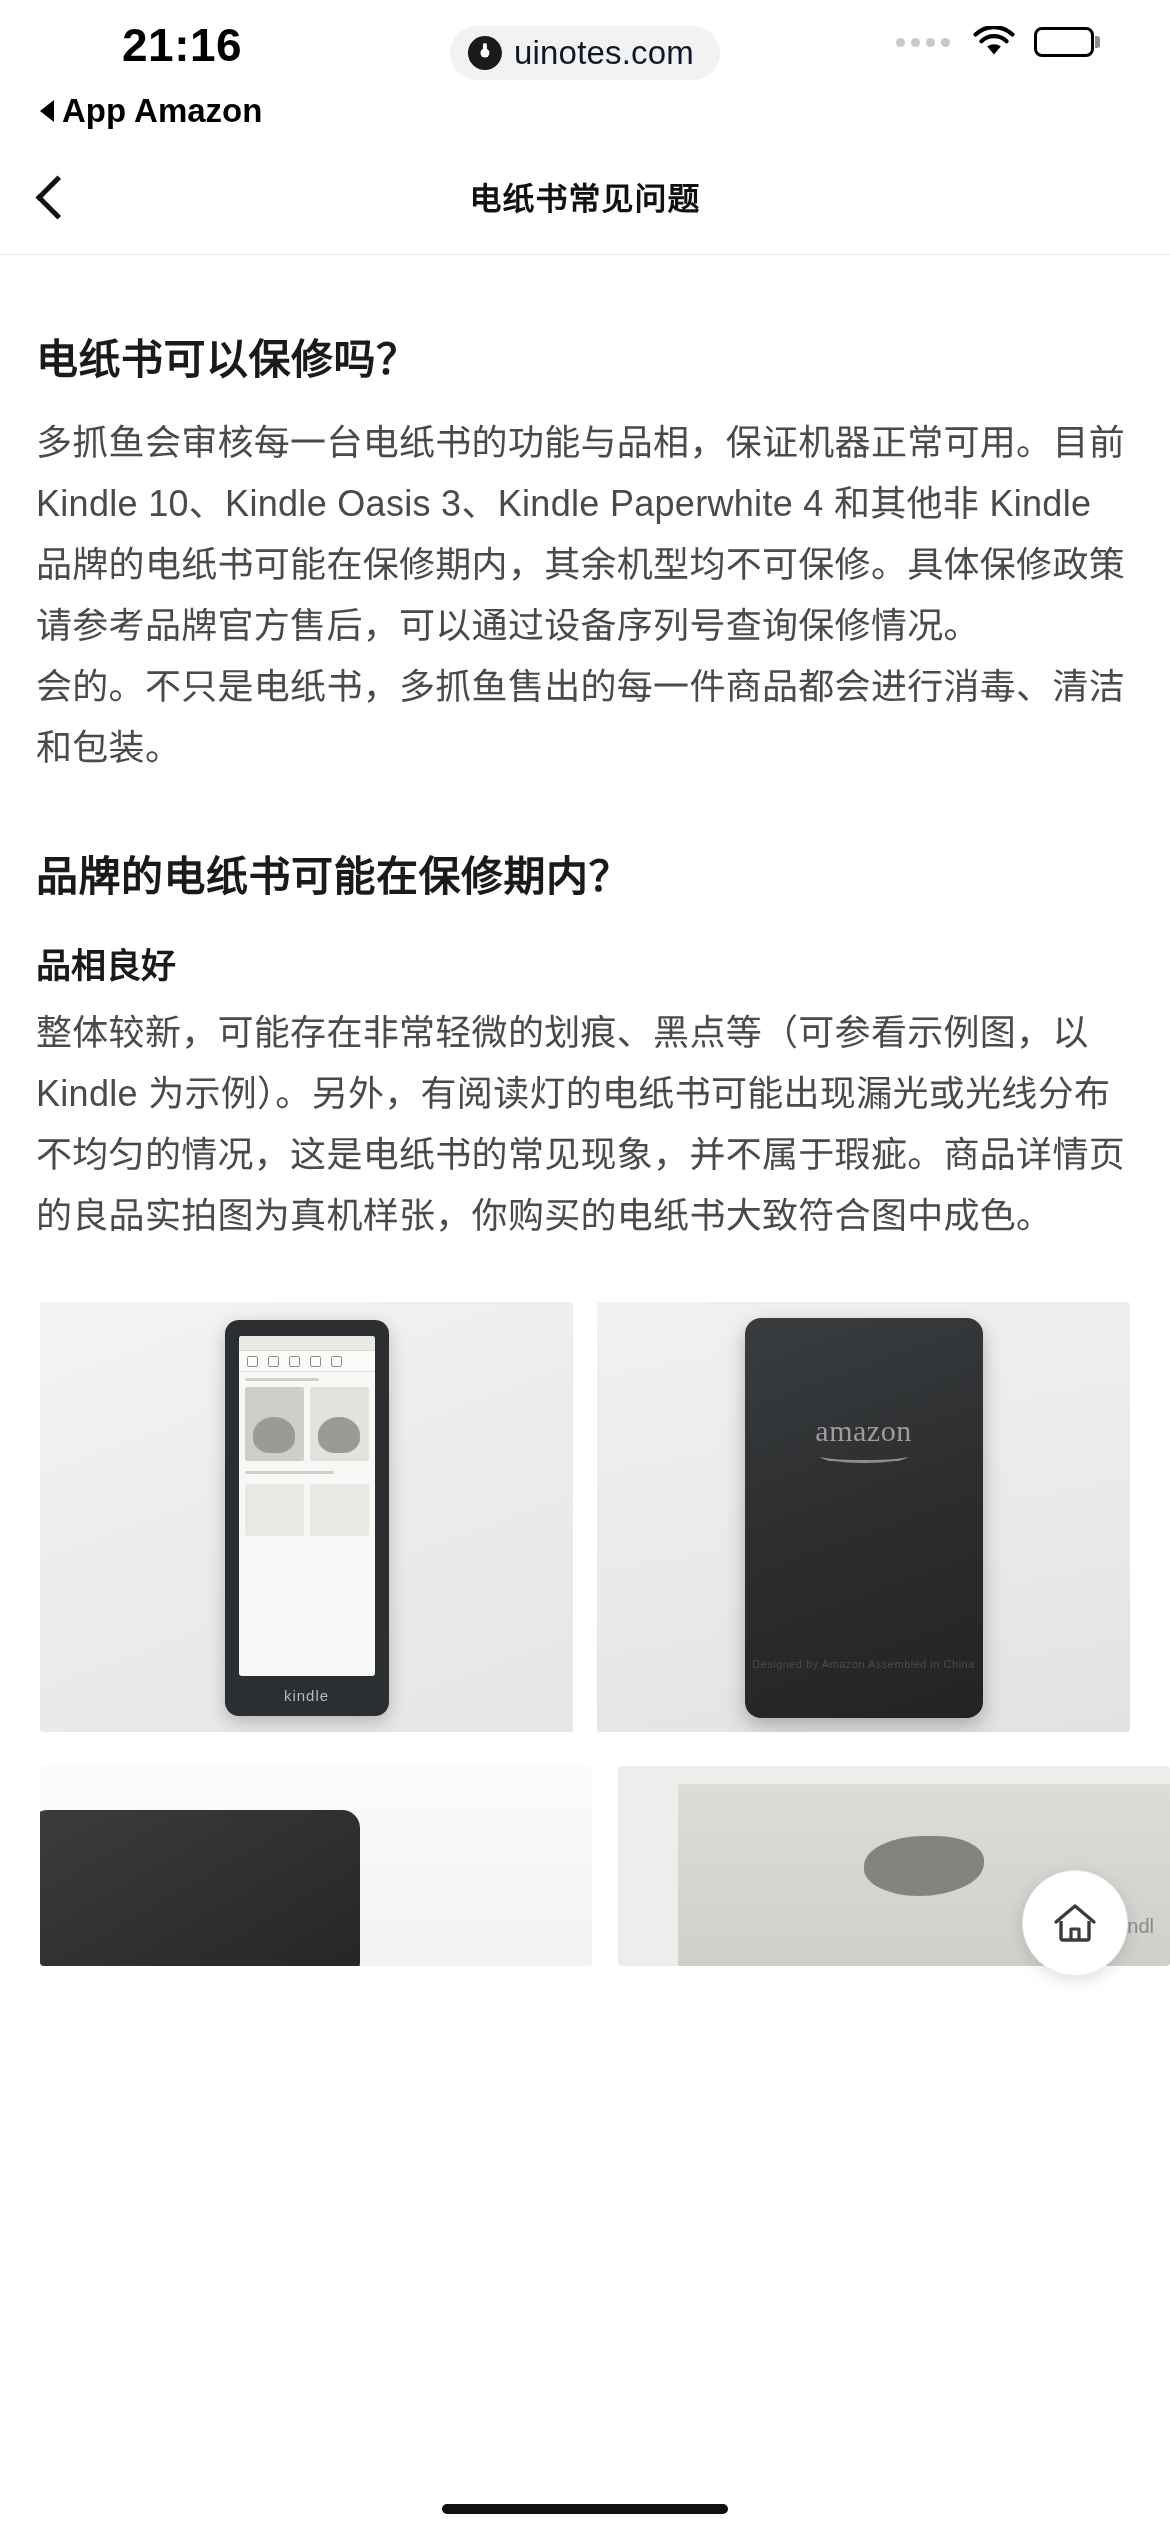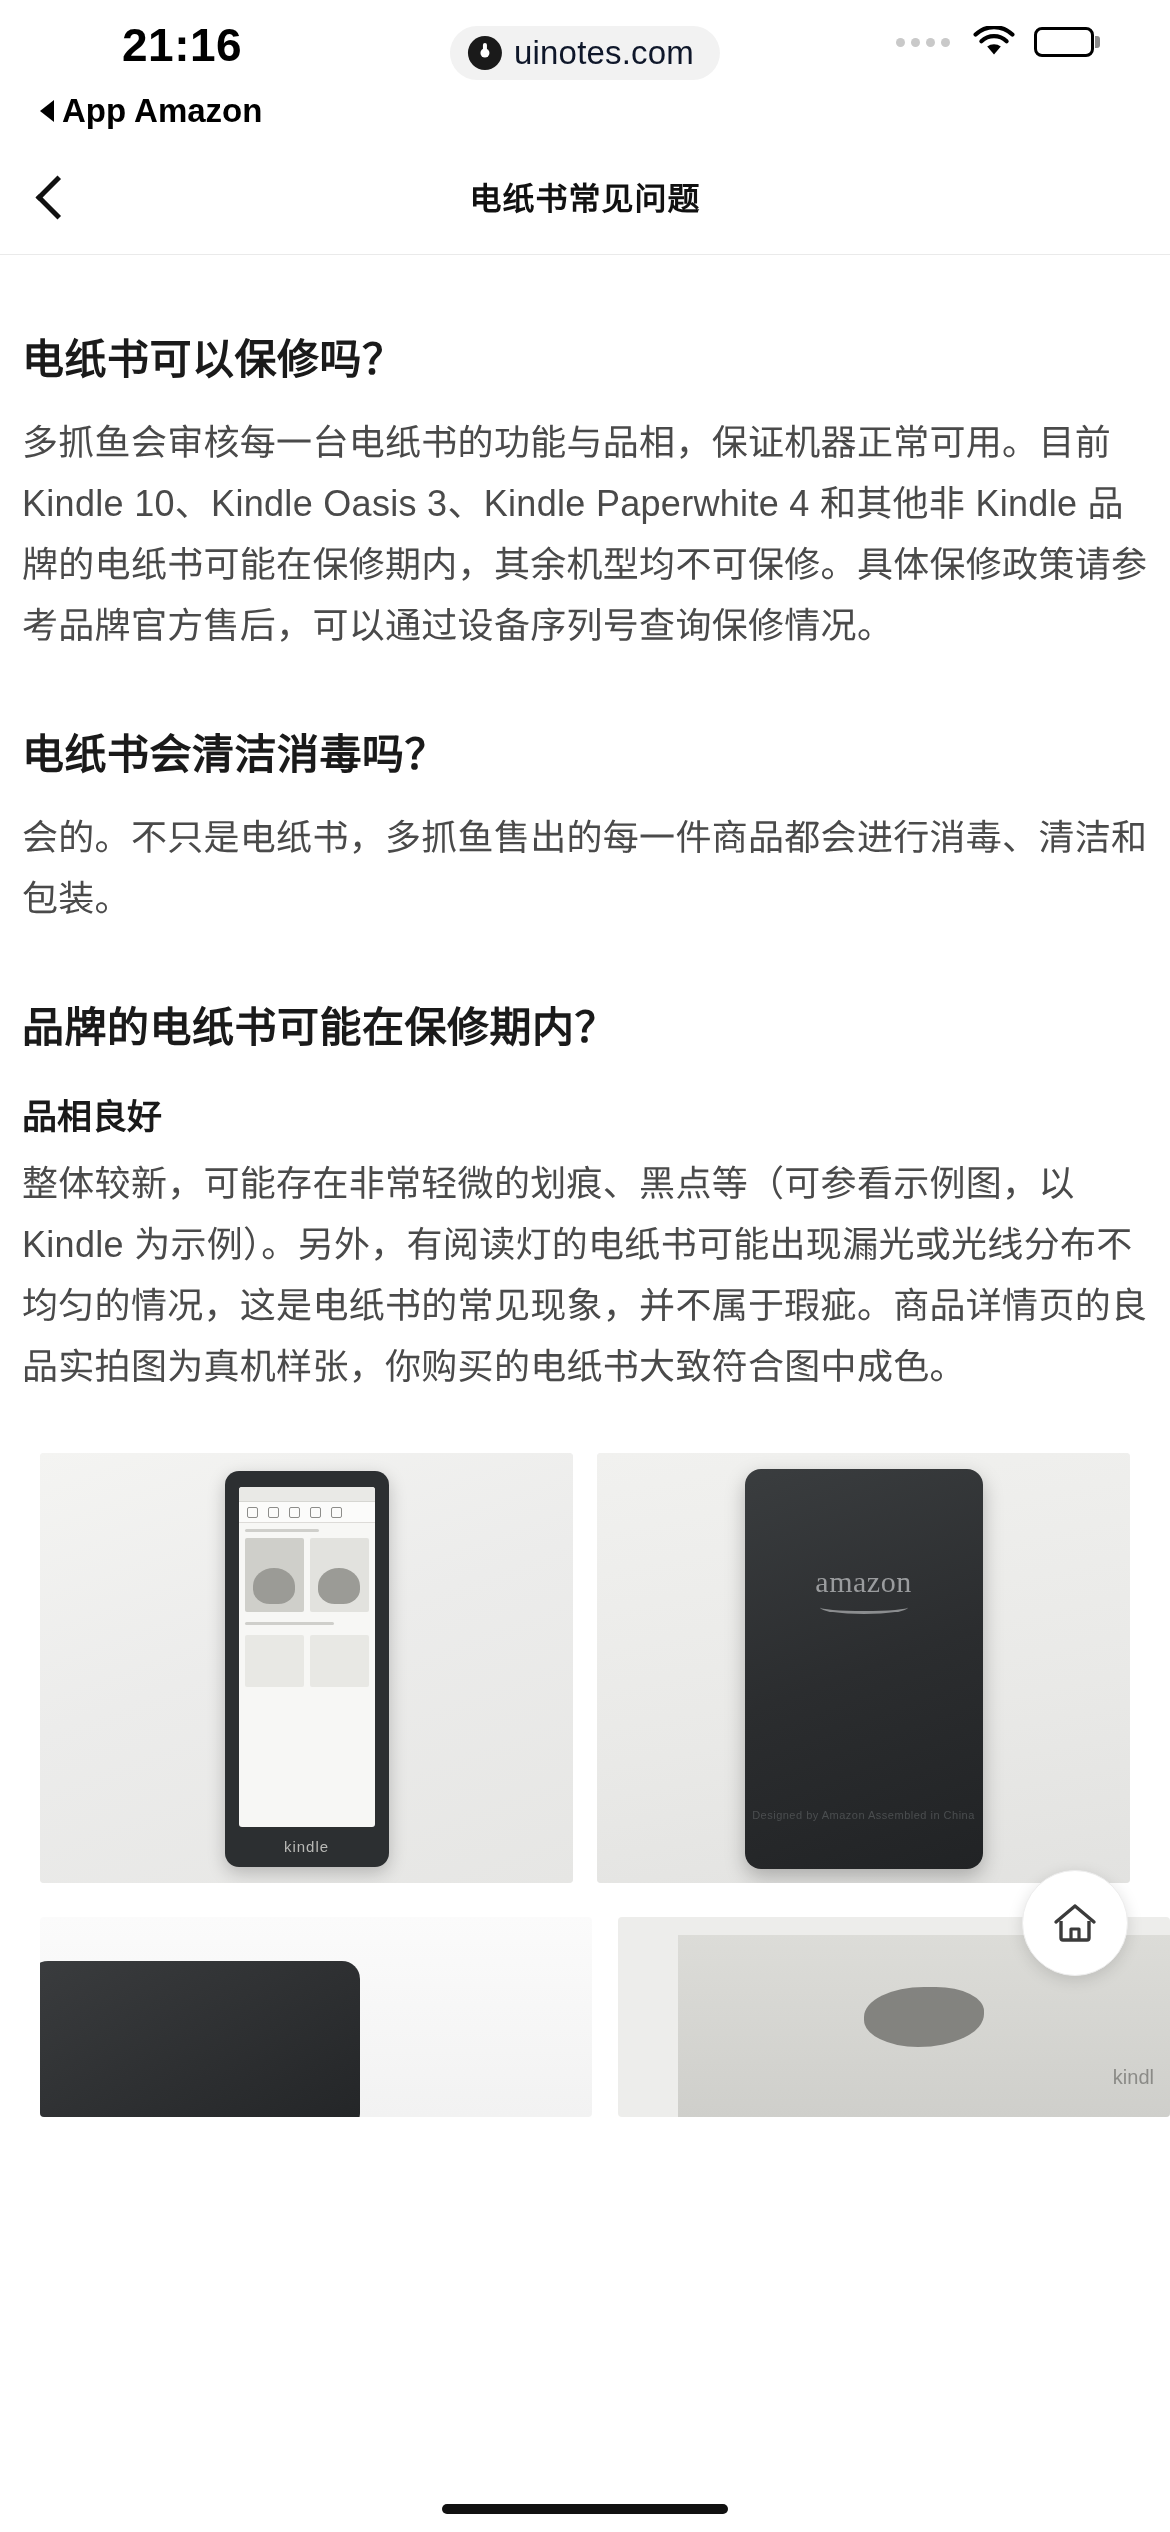--- a/index.html
+++ b/index.html
@@ -181,21 +181,21 @@
     text-align: center;
     font-size: 32px;
     font-weight: 700;
     color: #111;
     line-height: 110px;
     letter-spacing: 1px;
   }
 
   
   .content {
-    padding: 0 22px;
+    padding: 0 36px;
   }
   h2.q {
     font-size: 42px;
     font-weight: 700;
     color: #1a1a1a;
     margin: 64px 0 26px 0;
     letter-spacing: 0.5px;
   }
   h2.q.first { margin-top: 70px; }
   p.a {
@@ -502,21 +502,20 @@
     <span></span>
   </div>
   <div class="nav-title">电纸书常见问题</div>
 </div>
 
 <div class="content">
 
   <h2 class="q first">电纸书可以保修吗？</h2>
   <p class="a">多抓鱼会审核每一台电纸书的功能与品相，保证机器正常可用。目前 Kindle 10、Kindle Oasis 3、Kindle Paperwhite 4 和其他非 Kindle 品牌的电纸书可能在保修期内，其余机型均不可保修。具体保修政策请参考品牌官方售后，可以通过设备序列号查询保修情况。</p>
 
-  <h2 class="q">电纸书会清洁消毒吗？</h2>
   <p class="a">会的。不只是电纸书，多抓鱼售出的每一件商品都会进行消毒、清洁和包装。</p>
 
   <h2 class="q">品牌的电纸书可能在保修期内？</h2>
   <h3 class="sub">品相良好</h3>
   <p class="a">整体较新，可能存在非常轻微的划痕、黑点等（可参看示例图，以 Kindle 为示例）。另外，有阅读灯的电纸书可能出现漏光或光线分布不均匀的情况，这是电纸书的常见现象，并不属于瑕疵。商品详情页的良品实拍图为真机样张，你购买的电纸书大致符合图中成色。</p>
 </div>
 
 <div class="photo-row">
 
   <div class="photo">

